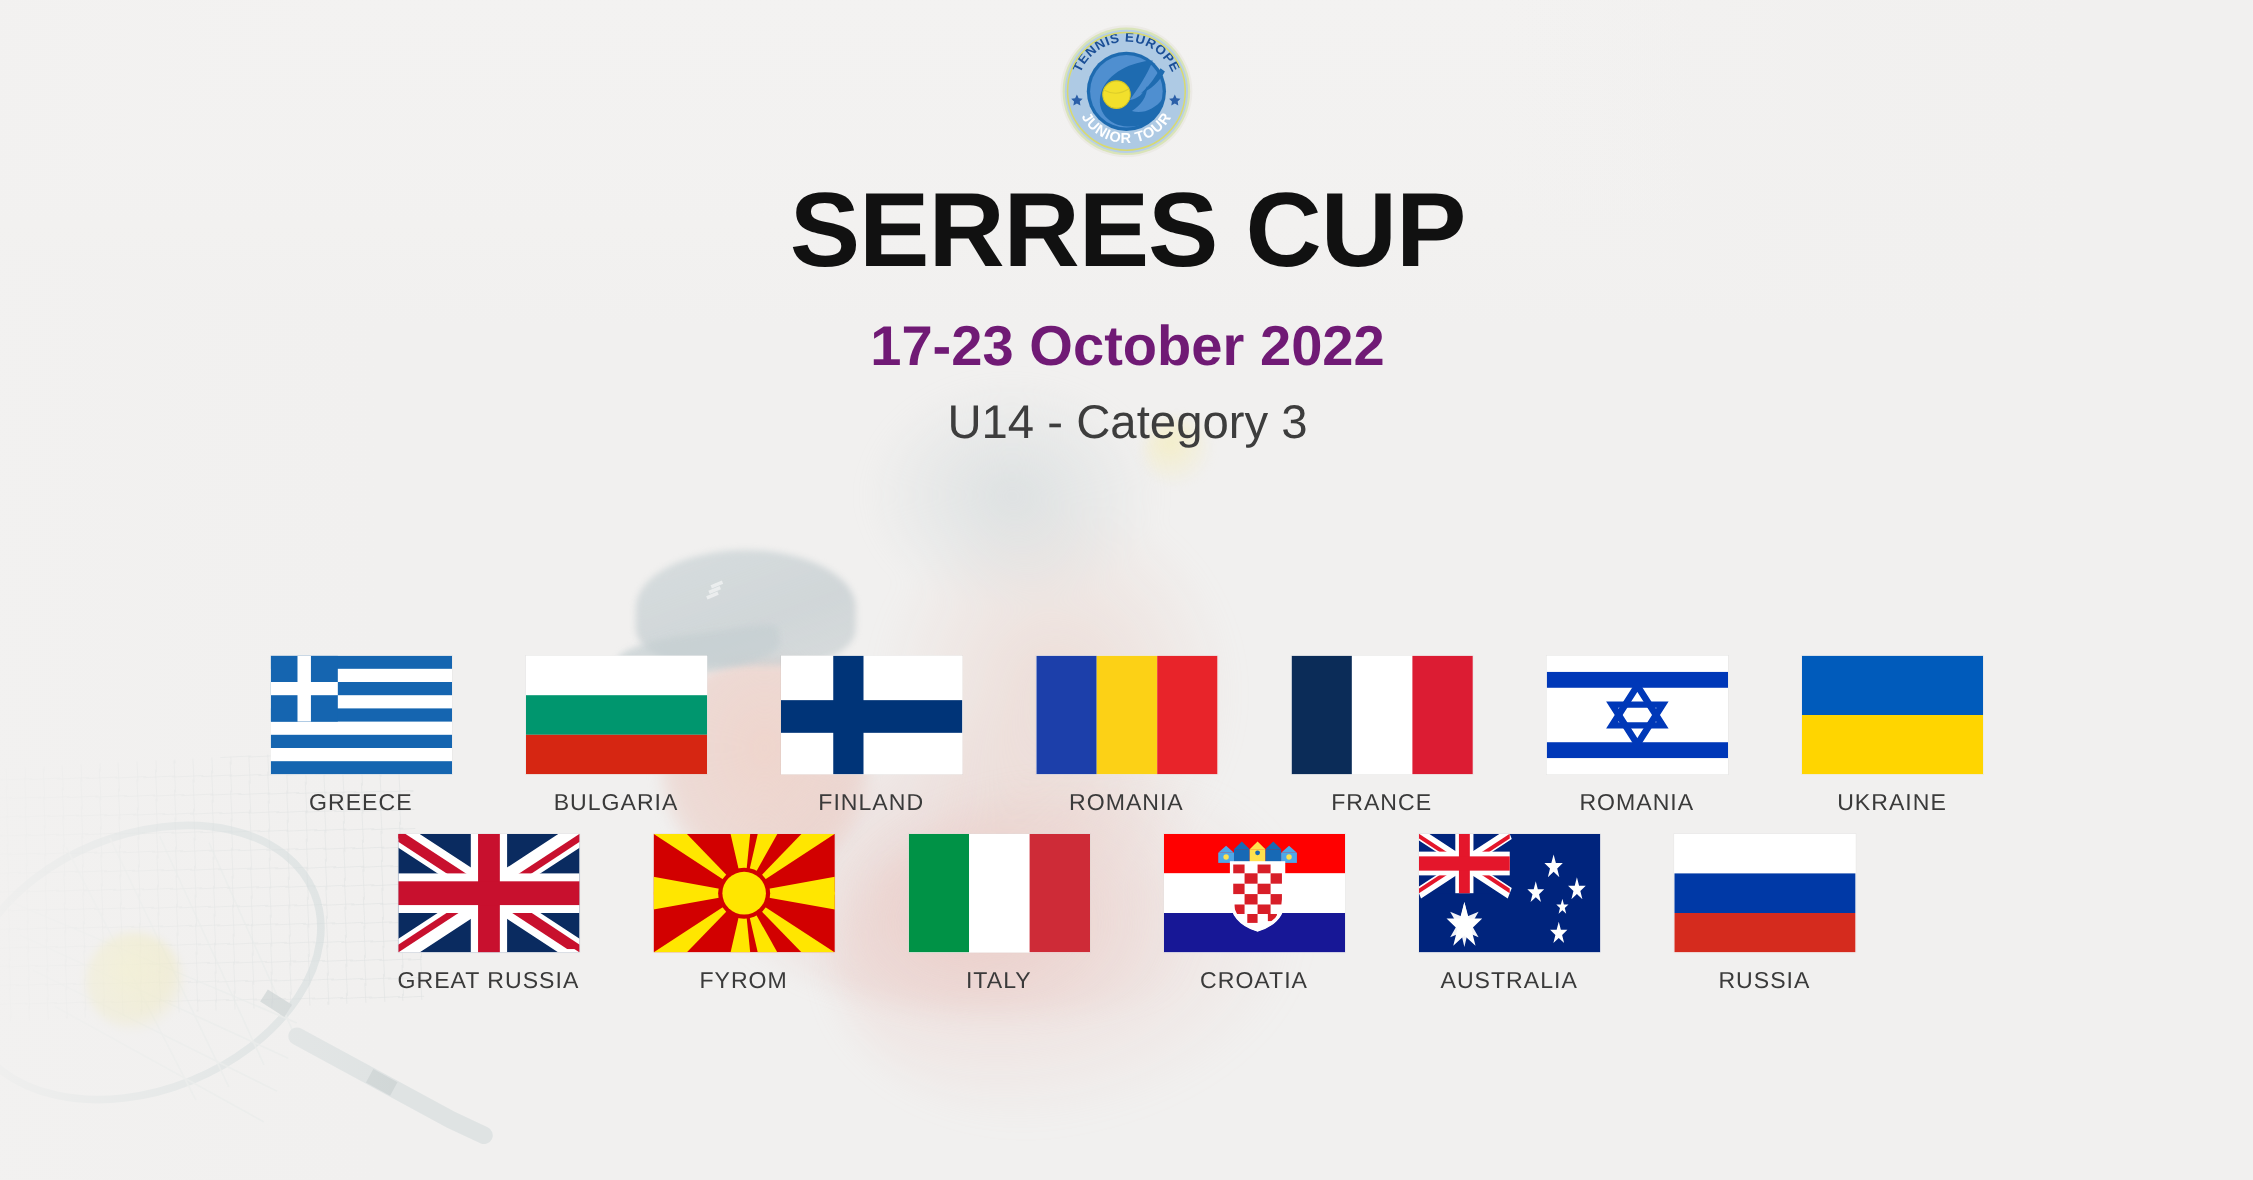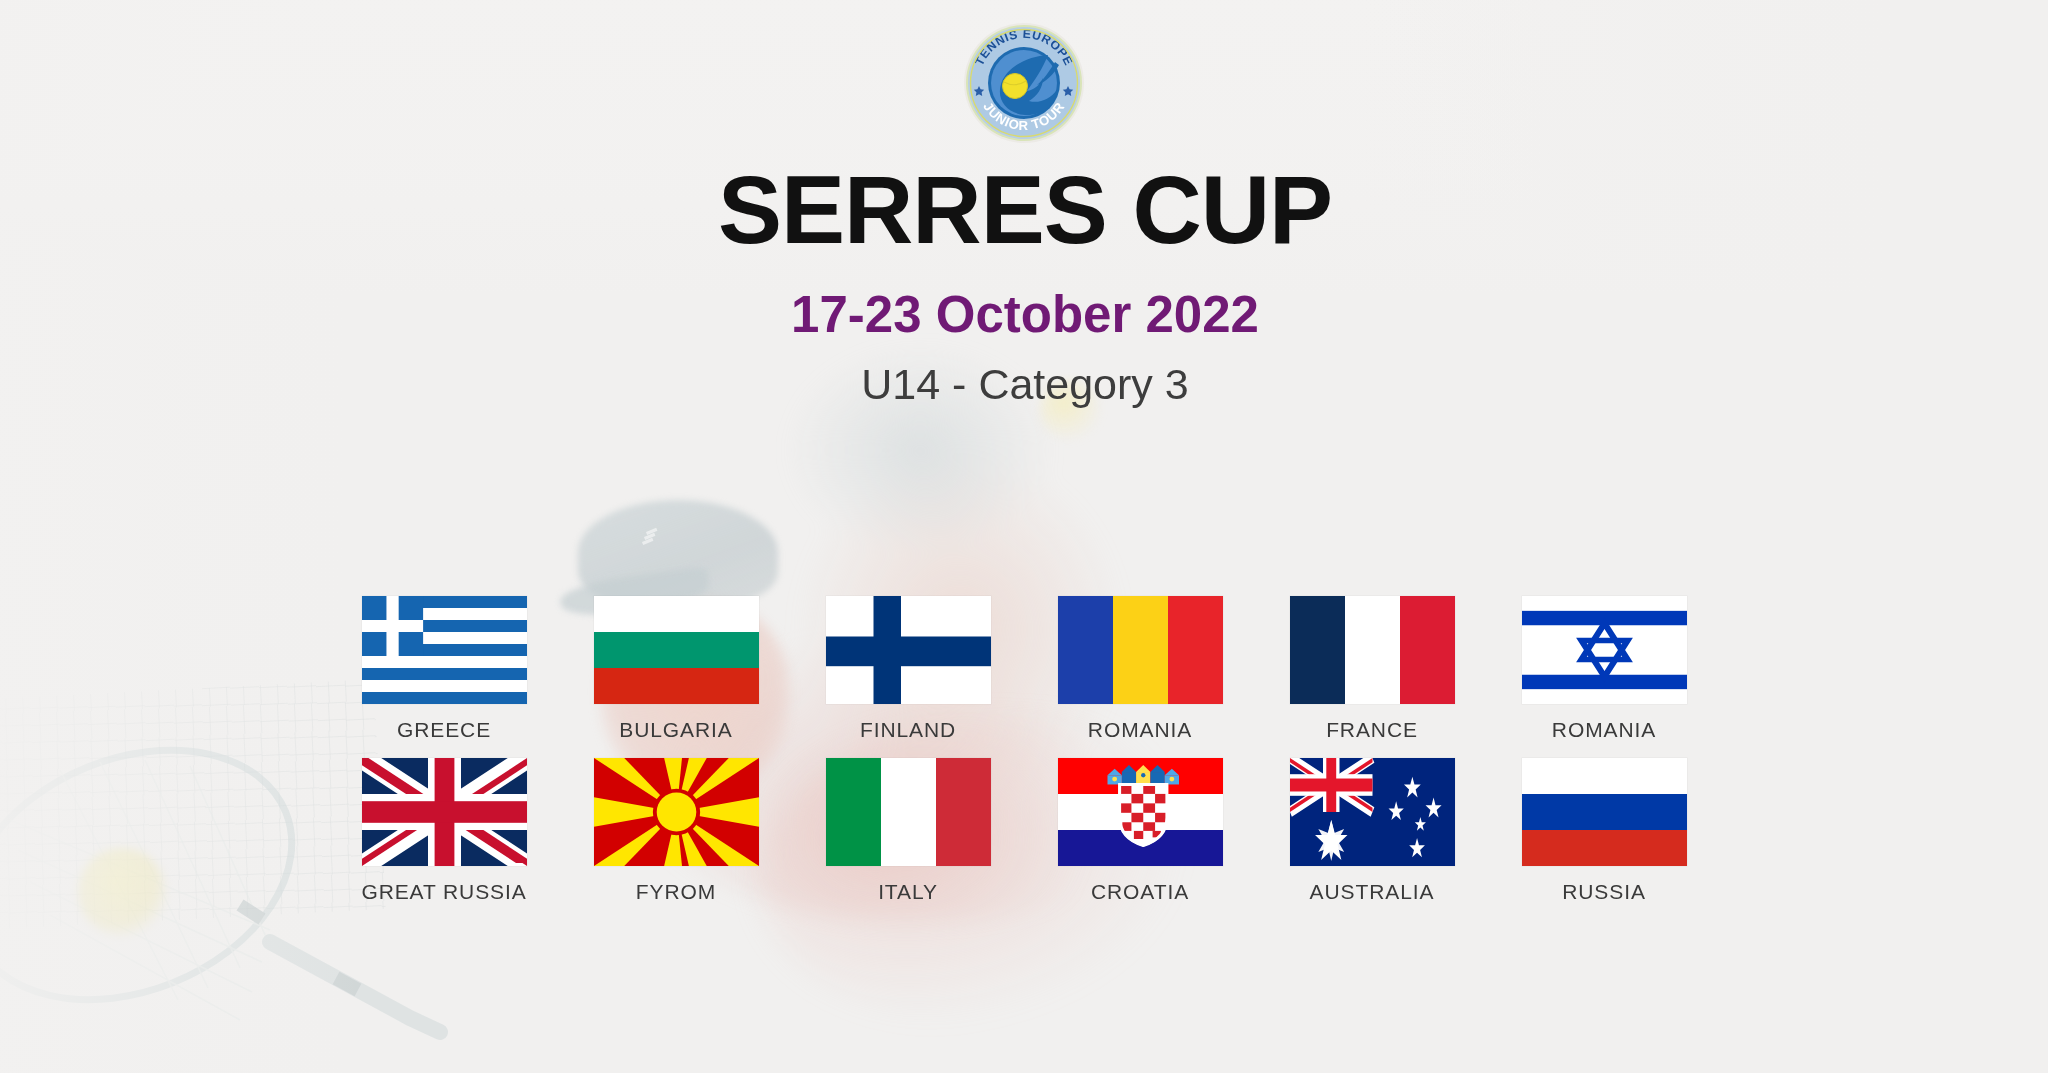--- a/index.html
+++ b/index.html
@@ -370,20 +370,29 @@
             <rect y="17.5" width="33" height="3.2" fill="#0038b8"></rect>
             <g fill="none" stroke="#0038b8" stroke-width="1.25">
               <path d="M16.5 6.1 L21.1 14.1 L11.9 14.1 Z"></path>
               <path d="M16.5 17.9 L11.9 9.9 L21.1 9.9 Z"></path>
             </g>
           </svg>
         </div>
         <div class="flag-label">ROMANIA</div>
       </div>
 
+      <div class="flag-cell">
+        <div class="flag-box">
+          <svg viewBox="0 0 30 20" preserveAspectRatio="none">
+            <rect width="30" height="10" fill="#005bbb"></rect>
+            <rect y="10" width="30" height="10" fill="#ffd500"></rect>
+          </svg>
+        </div>
+        <div class="flag-label">UKRAINE</div>
+      </div>
 
     </div>
 
     <div class="flag-row">
 
       <div class="flag-cell">
         <div class="flag-box">
           <svg viewBox="0 0 60 36" preserveAspectRatio="none">
             <rect width="60" height="36" fill="#0a2b60"></rect>
             <g>

